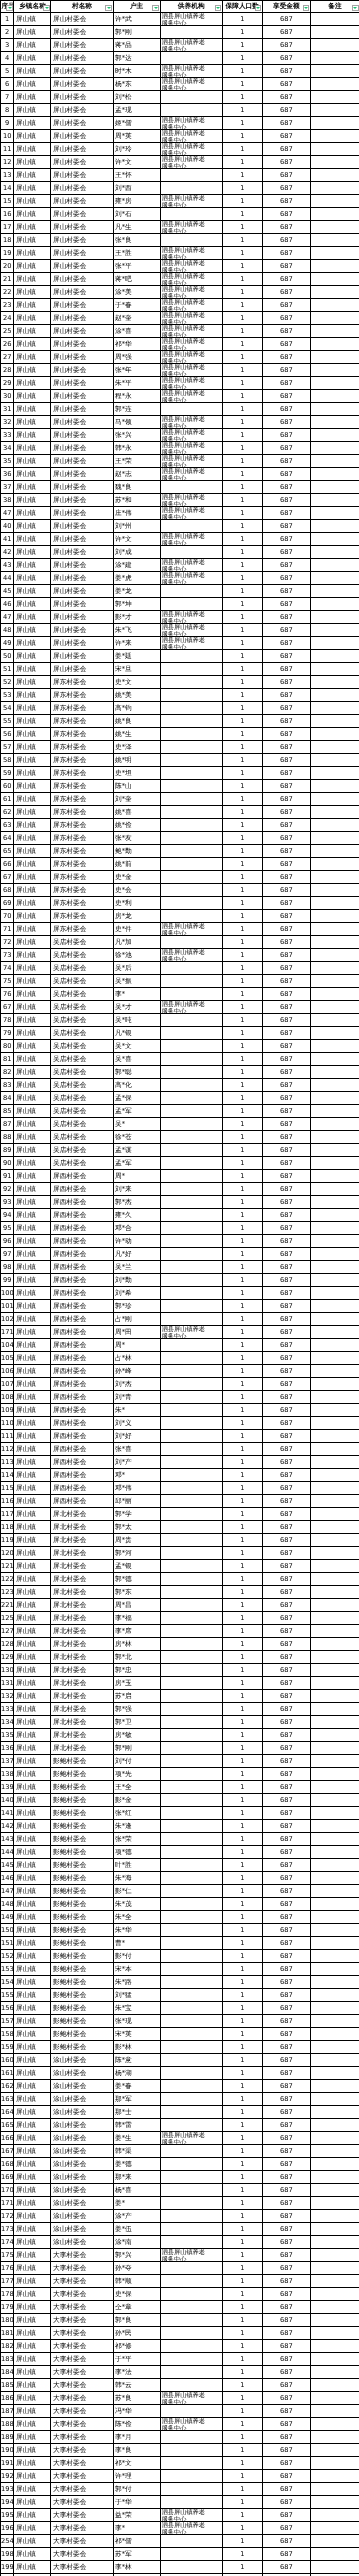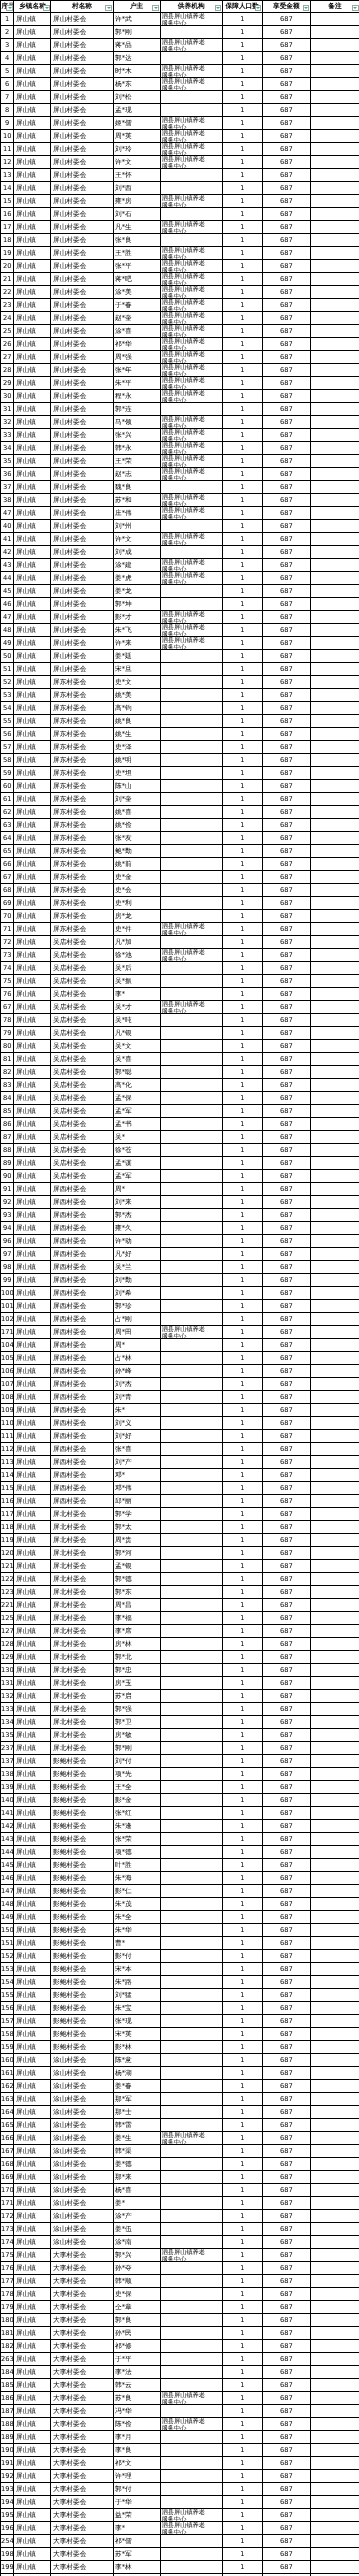--- a/index.html
+++ b/index.html
@@ -1083,32 +1083,20 @@
     <td class="c-village">吴店村委会</td>
     <td class="c-name">孟*军</td>
     <td class="c-inst">
             <div class="wrap"></div>
           </td>
     <td class="c-pop">1</td>
     <td class="c-amt">687</td>
     <td class="c-note"></td>
   </tr>
         <tr>
-    <td class="c-seq">86</td>
-    <td class="c-town">屏山镇</td>
-    <td class="c-village">吴店村委会</td>
-    <td class="c-name">孟*书</td>
-    <td class="c-inst">
-            <div class="wrap"></div>
-          </td>
-    <td class="c-pop">1</td>
-    <td class="c-amt">687</td>
-    <td class="c-note"></td>
-  </tr>
-        <tr>
     <td class="c-seq">87</td>
     <td class="c-town">屏山镇</td>
     <td class="c-village">吴店村委会</td>
     <td class="c-name">吴*</td>
     <td class="c-inst">
             <div class="wrap"></div>
           </td>
     <td class="c-pop">1</td>
     <td class="c-amt">687</td>
     <td class="c-note"></td>
@@ -1191,20 +1179,32 @@
     <td class="c-village">屏西村委会</td>
     <td class="c-name">雍*久</td>
     <td class="c-inst">
             <div class="wrap"></div>
           </td>
     <td class="c-pop">1</td>
     <td class="c-amt">687</td>
     <td class="c-note"></td>
   </tr>
         <tr>
+    <td class="c-seq">95</td>
+    <td class="c-town">屏山镇</td>
+    <td class="c-village">屏西村委会</td>
+    <td class="c-name">邓*合</td>
+    <td class="c-inst">
+            <div class="wrap"></div>
+          </td>
+    <td class="c-pop">1</td>
+    <td class="c-amt">687</td>
+    <td class="c-note"></td>
+  </tr>
+        <tr>
     <td class="c-seq">96</td>
     <td class="c-town">屏山镇</td>
     <td class="c-village">屏西村委会</td>
     <td class="c-name">许*动</td>
     <td class="c-inst">
             <div class="wrap"></div>
           </td>
     <td class="c-pop">1</td>
     <td class="c-amt">687</td>
     <td class="c-note"></td>
@@ -1659,21 +1659,21 @@
     <td class="c-village">屏北村委会</td>
     <td class="c-name">房*敏</td>
     <td class="c-inst">
             <div class="wrap"></div>
           </td>
     <td class="c-pop">1</td>
     <td class="c-amt">687</td>
     <td class="c-note"></td>
   </tr>
         <tr>
-    <td class="c-seq">237</td>
+    <td class="c-seq">136</td>
     <td class="c-town">屏山镇</td>
     <td class="c-village">屏北村委会</td>
     <td class="c-name">郭*刚</td>
     <td class="c-inst">
             <div class="wrap"></div>
           </td>
     <td class="c-pop">1</td>
     <td class="c-amt">687</td>
     <td class="c-note"></td>
   </tr>
@@ -2223,21 +2223,21 @@
     <td class="c-village">大李村委会</td>
     <td class="c-name">祁*修</td>
     <td class="c-inst">
             <div class="wrap"></div>
           </td>
     <td class="c-pop">1</td>
     <td class="c-amt">687</td>
     <td class="c-note"></td>
   </tr>
         <tr>
-    <td class="c-seq">263</td>
+    <td class="c-seq">183</td>
     <td class="c-town">屏山镇</td>
     <td class="c-village">大李村委会</td>
     <td class="c-name">于*平</td>
     <td class="c-inst">
             <div class="wrap"></div>
           </td>
     <td class="c-pop">1</td>
     <td class="c-amt">687</td>
     <td class="c-note"></td>
   </tr>

